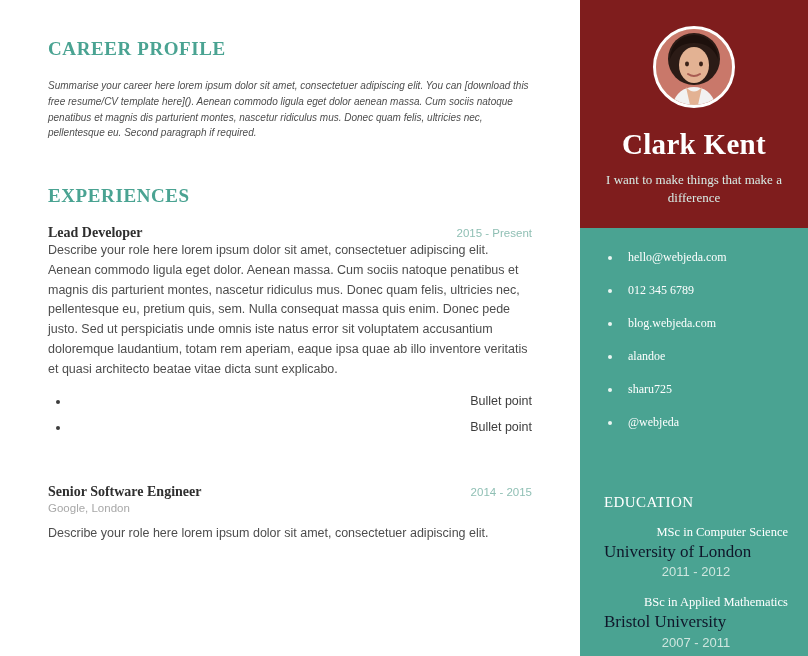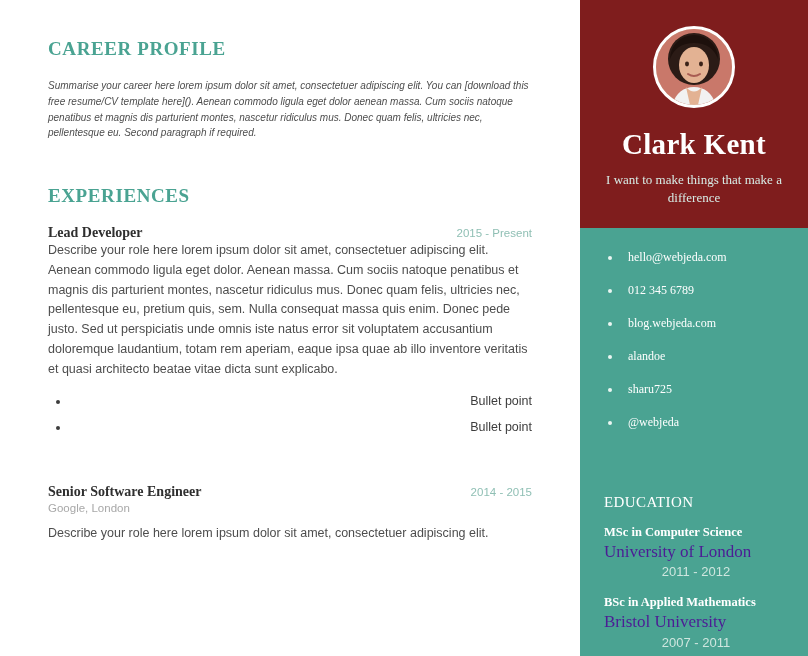--- a/index.html
+++ b/index.html
@@ -155,29 +155,30 @@
   .edu-title {
     font-family: "Liberation Serif", serif;
     font-size: 15px;
     letter-spacing: 0.4px;
     color: #ffffff;
     margin: 0 0 14px 0;
   }
   .edu-entry { margin-bottom: 16px; }
   .edu-degree {
     font-family: "Liberation Serif", serif;
-    font-weight: bold;
+    font-weight: normal;
     font-size: 12.5px;
     color: #ffffff;
     margin-bottom: 2px;
+    text-align: right;
   }
   .edu-school {
     font-family: "Liberation Serif", serif;
     font-size: 17px;
-    color: #4c1d95;
+    color: #0f172a;
     line-height: 1.2;
     margin-bottom: 2px;
   }
   .edu-years {
     font-size: 13px;
     color: #cfe6df;
     text-align: center;
   }
 </style>
 </head>

